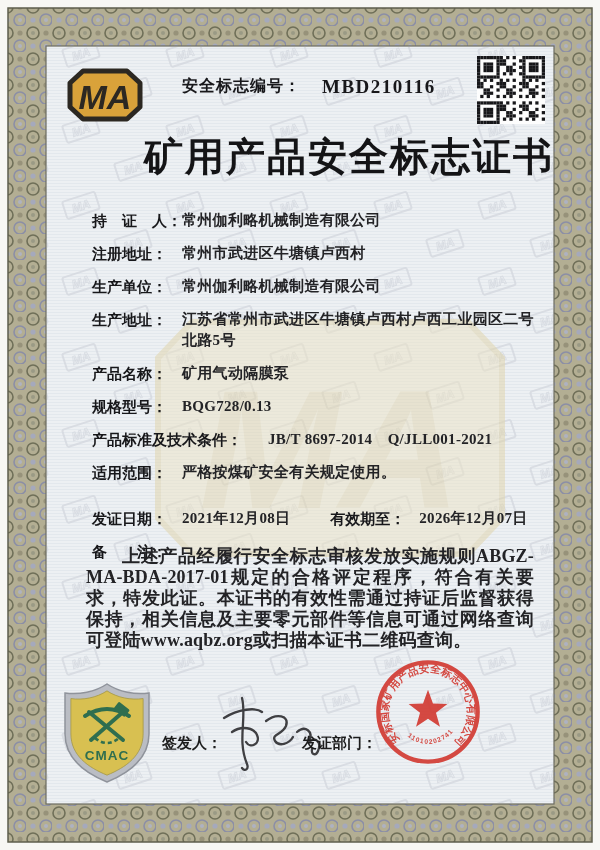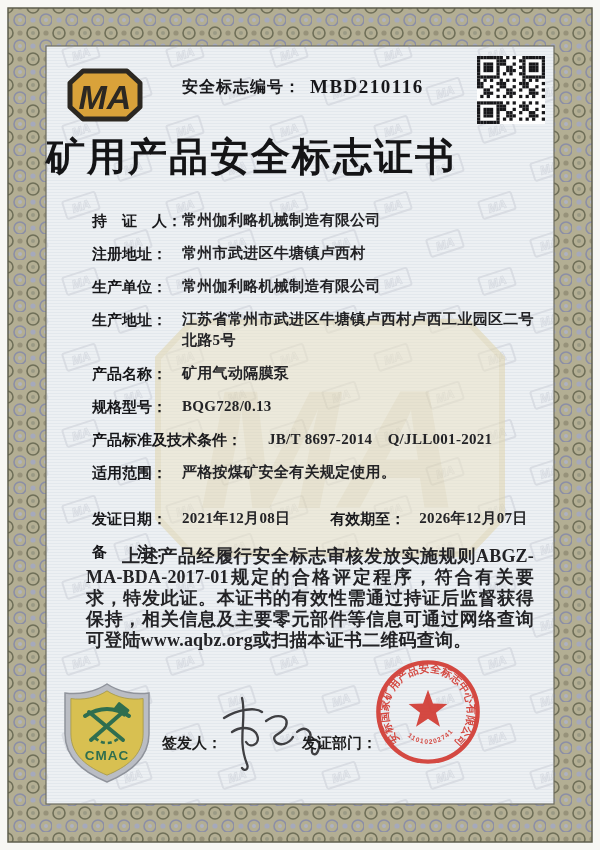--- a/index.html
+++ b/index.html
@@ -3,27 +3,27 @@
 <meta charset="utf-8">
 <style>
   html,body{margin:0;padding:0;background:#ffffff;}
   .cert{position:relative;width:600px;height:850px;background:#f7f7f4;overflow:hidden;
         font-family:"Liberation Sans",sans-serif;color:#1c1c1c;}
   .frame-svg{position:absolute;left:0;top:0;z-index:0;}
   .content{position:absolute;left:46px;top:46px;width:508px;height:758px;z-index:1;}
 
   
   .ma-logo{position:absolute;left:15px;top:22px;width:88px;height:54px;}
-  .certno{position:absolute;left:136px;top:30px;display:flex;align-items:center;gap:9px;white-space:nowrap;}
+  .certno{position:absolute;left:136px;top:30px;display:flex;align-items:flex-start;gap:21px;white-space:nowrap;}
   .certno .lbl{font-size:16px;font-weight:bold;letter-spacing:1px;color:#17171a;}
   .certno .val{font-family:"Liberation Serif",serif;font-size:19px;font-weight:600;letter-spacing:1.5px;color:#17171a;}
   .qr{position:absolute;left:431px;top:10px;width:68px;height:68px;}
 
   
-  .title{position:absolute;left:0;top:84px;width:100%;text-align:left;
+  .title{position:absolute;left:0;top:84px;width:100%;text-align:right;
          font-family:"Liberation Serif",serif;font-size:39px;font-weight:bold;
          letter-spacing:2px;color:#141416;margin:0;}
 
   
   .fields{position:absolute;left:46px;top:164px;right:20px;}
   .frow{display:flex;align-items:flex-start;margin-bottom:12px;line-height:21px;}
   .fl{font-size:15px;font-weight:bold;color:#17171a;white-space:pre;min-width:90px;flex:none;}
   .fv{font-family:"Liberation Serif",serif;font-size:15px;font-weight:700;color:#232326;
       white-space:pre-wrap;word-break:break-all;letter-spacing:0.3px;}
   .frow.dates{margin-top:25px;}

